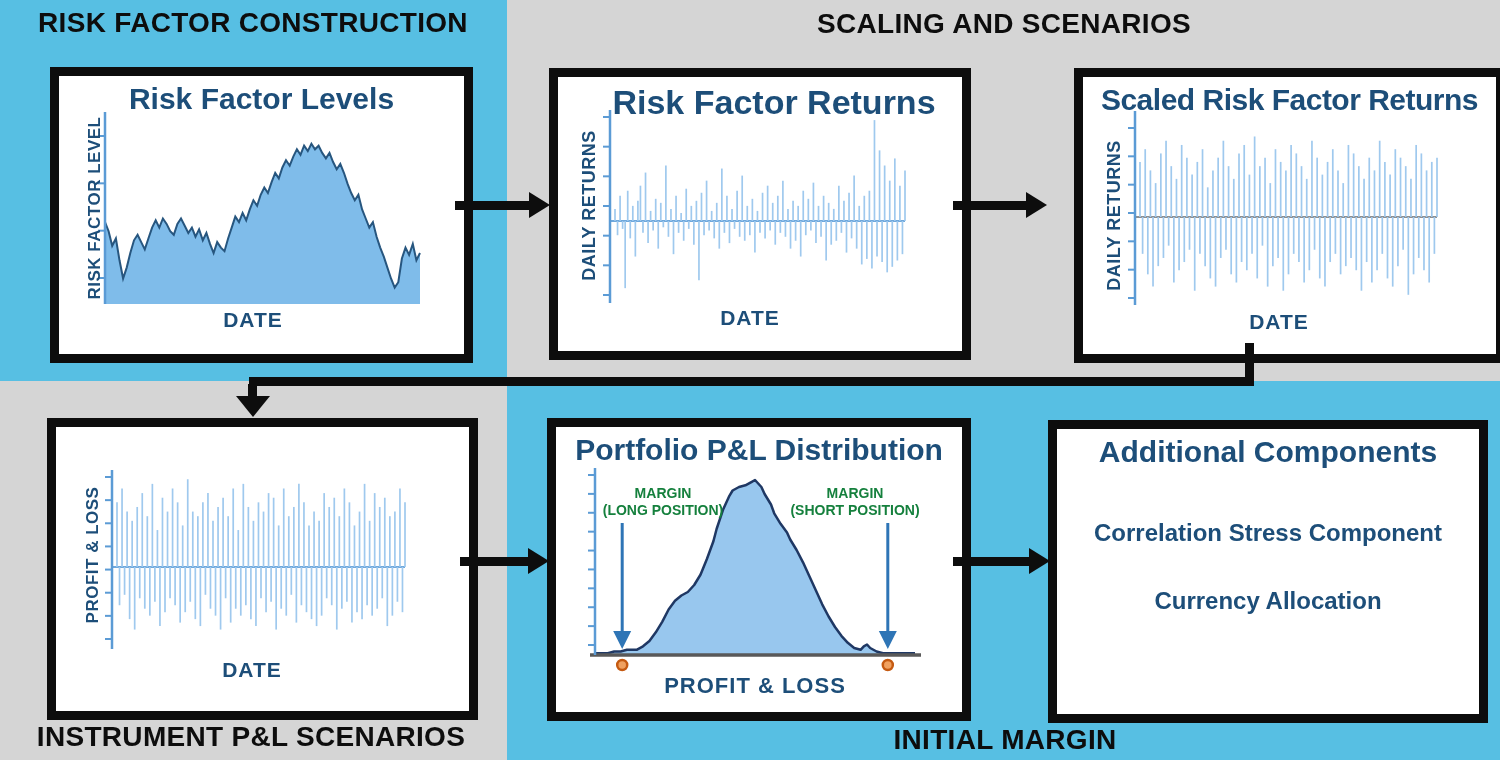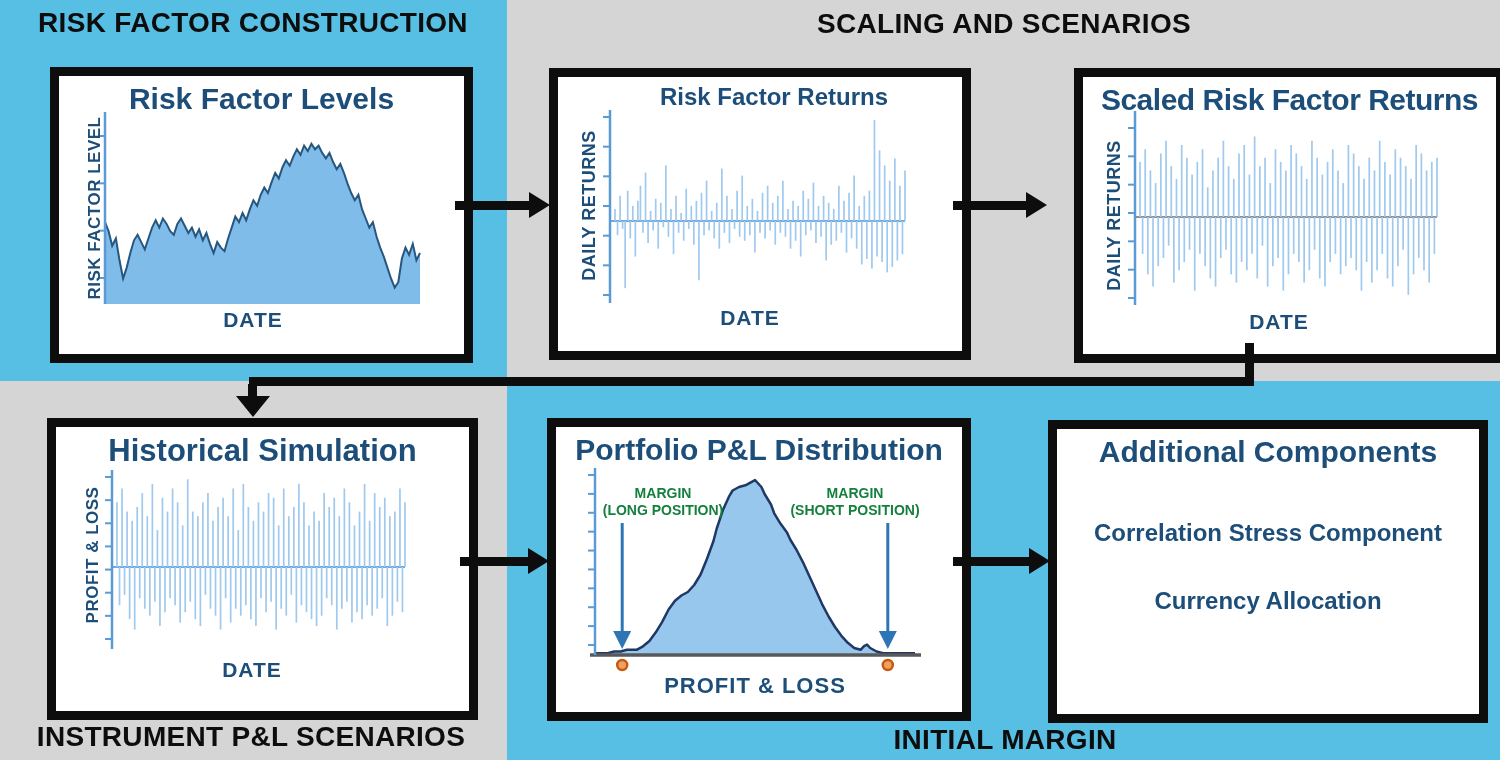--- a/index.html
+++ b/index.html
@@ -55,21 +55,21 @@
           <line x1="8" y1="170" x2="15" y2="170" stroke="#5B9BD5" stroke-width="2"></line>
         </g>
       </svg>
     <div class="ylab" style="left:36px;top:132px;">
       <span style="font-size:17px;">RISK FACTOR LEVEL</span>
       </div>
     <div class="xlab" style="left:194px;top:232px;">DATE</div>
   </div>
 
   <div class="panel" style="left:549px;top:68px;width:404px;height:274px;">
-    <div class="ptitle" style="font-size:24px;margin-left:28px;">Risk Factor Returns</div>
+    <div class="ptitle" style="font-size:34px;margin-left:28px;">Risk Factor Returns</div>
     <svg class="chart" width="330" height="205" style="left:36px;top:26px;">
         <line x1="16" y1="118" x2="311" y2="118" stroke="#6FA8DC" stroke-width="2"></line>
         <g>
           <line x1="21" y1="118" x2="21" y2="105.89090909090909" stroke="#9FC9EE" stroke-width="1.7"></line>
           <line x1="23.54385964912281" y1="118" x2="23.54385964912281" y2="132.22" stroke="#9FC9EE" stroke-width="1.7"></line>
           <line x1="26.087719298245613" y1="118" x2="26.087719298245613" y2="92.77272727272728" stroke="#9FC9EE" stroke-width="1.7"></line>
           <line x1="28.63157894736842" y1="118" x2="28.63157894736842" y2="125.9" stroke="#9FC9EE" stroke-width="1.7"></line>
           <line x1="31.175438596491226" y1="118" x2="31.175438596491226" y2="185.14999999999998" stroke="#9FC9EE" stroke-width="1.7"></line>
           <line x1="33.719298245614034" y1="118" x2="33.719298245614034" y2="87.72727272727273" stroke="#9FC9EE" stroke-width="1.7"></line>
           <line x1="36.26315789473684" y1="118" x2="36.26315789473684" y2="135.38" stroke="#9FC9EE" stroke-width="1.7"></line>
@@ -331,21 +331,20 @@
           <line x1="9" y1="195" x2="16" y2="195" stroke="#5B9BD5" stroke-width="2"></line>
         </g>
       </svg>
     <div class="ylab" style="left:31px;top:138px;">
       <span>DAILY RETURNS</span>
       </div>
     <div class="xlab" style="left:196px;top:233px;">DATE</div>
   </div>
 
   <div class="panel" style="left:47px;top:418px;width:413px;height:284px;">
-    <div class="ptitle" style="font-size:31px;">Historical Simulation</div>
     <svg class="chart" width="320" height="210" style="left:39px;top:26px;">
         <line x1="17" y1="114" x2="310" y2="114" stroke="#6FA8DC" stroke-width="2"></line>
         <g>
           <line x1="22" y1="114" x2="22" y2="49.33333333333334" stroke="#9FC9EE" stroke-width="1.7"></line>
           <line x1="24.526315789473685" y1="114" x2="24.526315789473685" y2="152.23809523809524" stroke="#9FC9EE" stroke-width="1.7"></line>
           <line x1="27.05263157894737" y1="114" x2="27.05263157894737" y2="35.47619047619048" stroke="#9FC9EE" stroke-width="1.7"></line>
           <line x1="29.57894736842105" y1="114" x2="29.57894736842105" y2="141.8095238095238" stroke="#9FC9EE" stroke-width="1.7"></line>
           <line x1="32.10526315789474" y1="114" x2="32.10526315789474" y2="58.57142857142858" stroke="#9FC9EE" stroke-width="1.7"></line>
           <line x1="34.631578947368425" y1="114" x2="34.631578947368425" y2="166.14285714285714" stroke="#9FC9EE" stroke-width="1.7"></line>
           <line x1="37.1578947368421" y1="114" x2="37.1578947368421" y2="67.80952380952381" stroke="#9FC9EE" stroke-width="1.7"></line>

